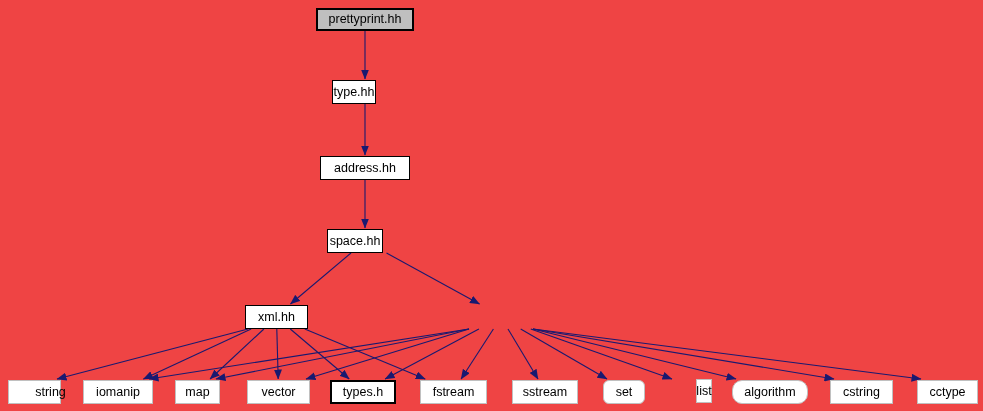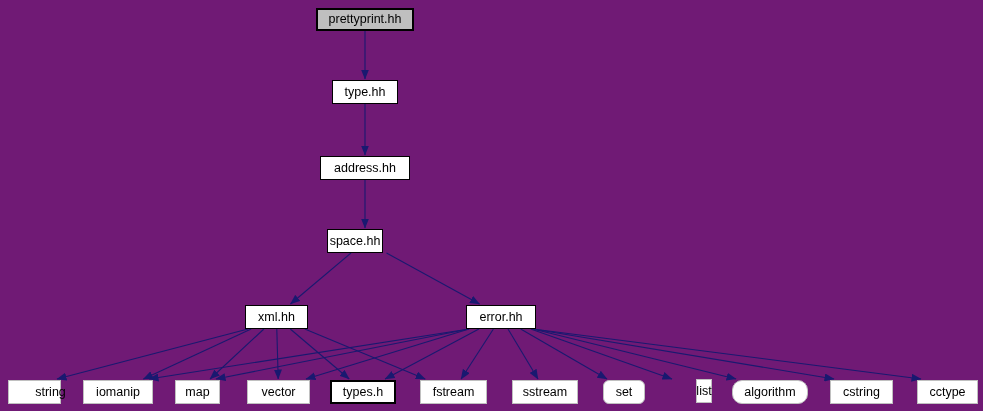--- a/index.html
+++ b/index.html
@@ -4,21 +4,21 @@
 <style>
   html, body {
     margin: 0;
     padding: 0;
     background: #ffffff;
     font-family: "Liberation Sans", sans-serif;
   }
   #canvas {
     position: relative;
     overflow: hidden;
-    background: #701a75;
+    background: #ef4444;
     text-decoration: underline;
   }
   #edge-layer {
     position: absolute;
     left: 0;
     top: 0;
     width: 100%;
     height: 100%;
   }
   .node {
@@ -79,25 +79,24 @@
         <line x1="508.0" y1="329" x2="538.0" y2="379" stroke="#191970" stroke-width="1.1" marker-end="url(#arrow)"></line>
         <line x1="520.7" y1="329" x2="607.0" y2="379" stroke="#191970" stroke-width="1.1" marker-end="url(#arrow)"></line>
         <line x1="530.8" y1="329" x2="672.0" y2="379" stroke="#191970" stroke-width="1.1" marker-end="url(#arrow)"></line>
         <line x1="533.0" y1="329" x2="736.0" y2="379" stroke="#191970" stroke-width="1.1" marker-end="url(#arrow)"></line>
         <line x1="533.0" y1="329" x2="834.0" y2="379" stroke="#191970" stroke-width="1.1" marker-end="url(#arrow)"></line>
         <line x1="533.0" y1="329" x2="921.0" y2="379" stroke="#191970" stroke-width="1.1" marker-end="url(#arrow)"></line>
       </g>
   </svg>
 
 <div class="node root" style="left: 316px; top: 8px; width: 98px; height: 23px;">prettyprint.hh</div>
-    <div class="node internal" style="left: 332px; top: 80px; width: 66px; height: 24px;">type.hh</div>
+    <div class="node internal" style="left: 332px; top: 80px; width: 44px; height: 24px;">type.hh</div>
     <div class="node internal" style="left: 320px; top: 156px; width: 90px; height: 24px;">address.hh</div>
     <div class="node internal" style="left: 327px; top: 229px; width: 56px; height: 24px;">space.hh</div>
     <div class="node internal" style="left: 245px; top: 305px; width: 63px; height: 24px;">xml.hh</div>
-    <div class="node internal" style="left: 466px; top: 305px; width: 70px; height: 24px;">error.hh</div>
     <div class="node external" style="left: 8px; top: 380px; width: 53px; height: 24px; padding-left: 32px;">string</div>
     <div class="node external" style="left: 83px; top: 380px; width: 70px; height: 24px;">iomanip</div>
     <div class="node external" style="left: 175px; top: 380px; width: 45px; height: 24px;">map</div>
     <div class="node external" style="left: 247px; top: 380px; width: 63px; height: 24px;">vector</div>
     <div class="node internal-bold" style="left: 330px; top: 380px; width: 66px; height: 24px;">types.h</div>
     <div class="node external" style="left: 420px; top: 380px; width: 67px; height: 24px;">fstream</div>
     <div class="node external" style="left: 512px; top: 380px; width: 66px; height: 24px;">sstream</div>
     <div class="node external" style="left: 603px; top: 380px; width: 42px; height: 24px; border-radius: 6px;">set</div>
     <div class="node external" style="left: 668px; top: 379px; width: 16px; height: 24px; margin-left: 28px;">list</div>
     <div class="node external" style="left: 732px; top: 380px; width: 76px; height: 24px; border-radius: 10px;">algorithm</div>

